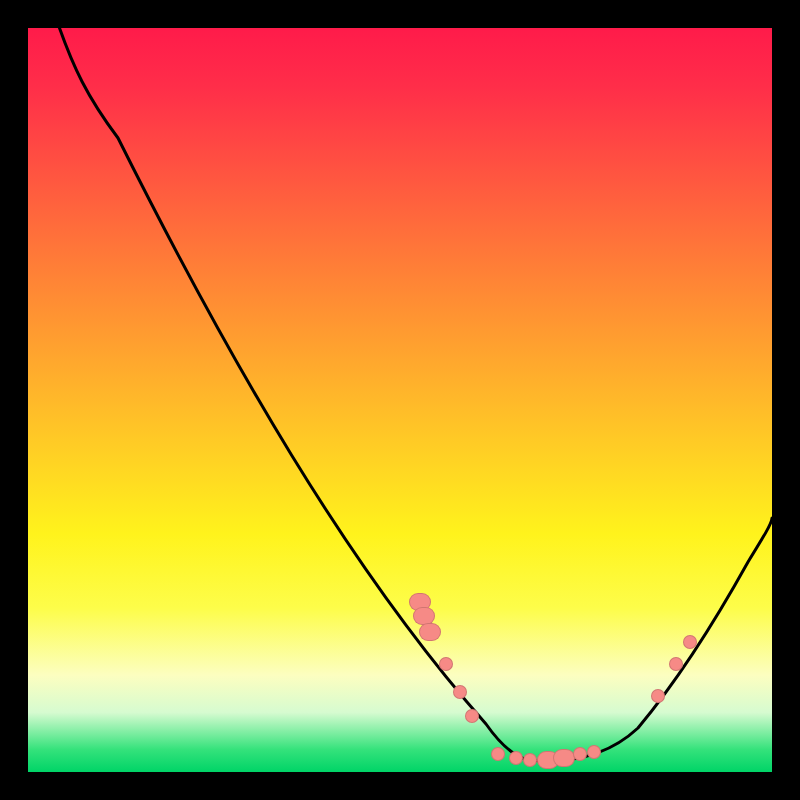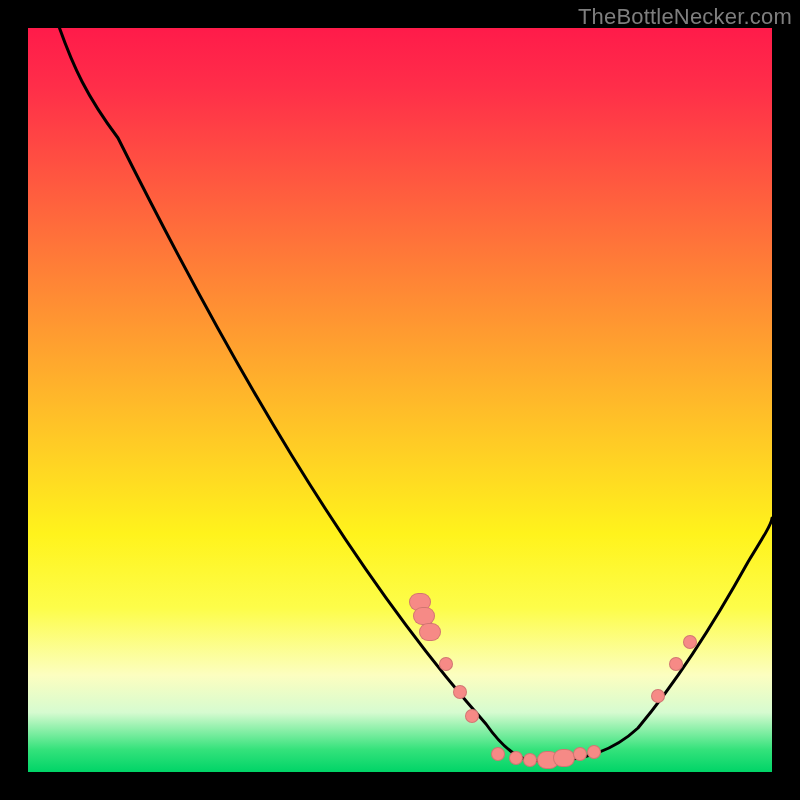--- a/index.html
+++ b/index.html
@@ -69,21 +69,20 @@
     font-weight: 500;
     letter-spacing: 0.2px;
     user-select: none;
   }
 </style>
 </head>
 <body>
 
 <div id="stage">
 
-  <div id="watermark">TheBottleNecker.com</div>
 
   <div id="plot-area">
     <div id="gradient"></div>
 
     <svg id="curve" viewBox="0 0 744 744" preserveAspectRatio="none">
       <path fill="none" stroke="#000" stroke-width="3" stroke-linecap="round" stroke-linejoin="round" d="M28 -10 C 45 40, 60 70, 90 110 C 200 330, 320 540, 458 696 C 472 716, 485 728, 500 732 C 540 736, 580 728, 610 700 C 660 640, 700 570, 720 534 C 736 508, 744 495, 744 490"></path>
     </svg>
 
     <div id="markers">
         <div class="dot blob" style="left: 392px; top: 574px;"></div>

